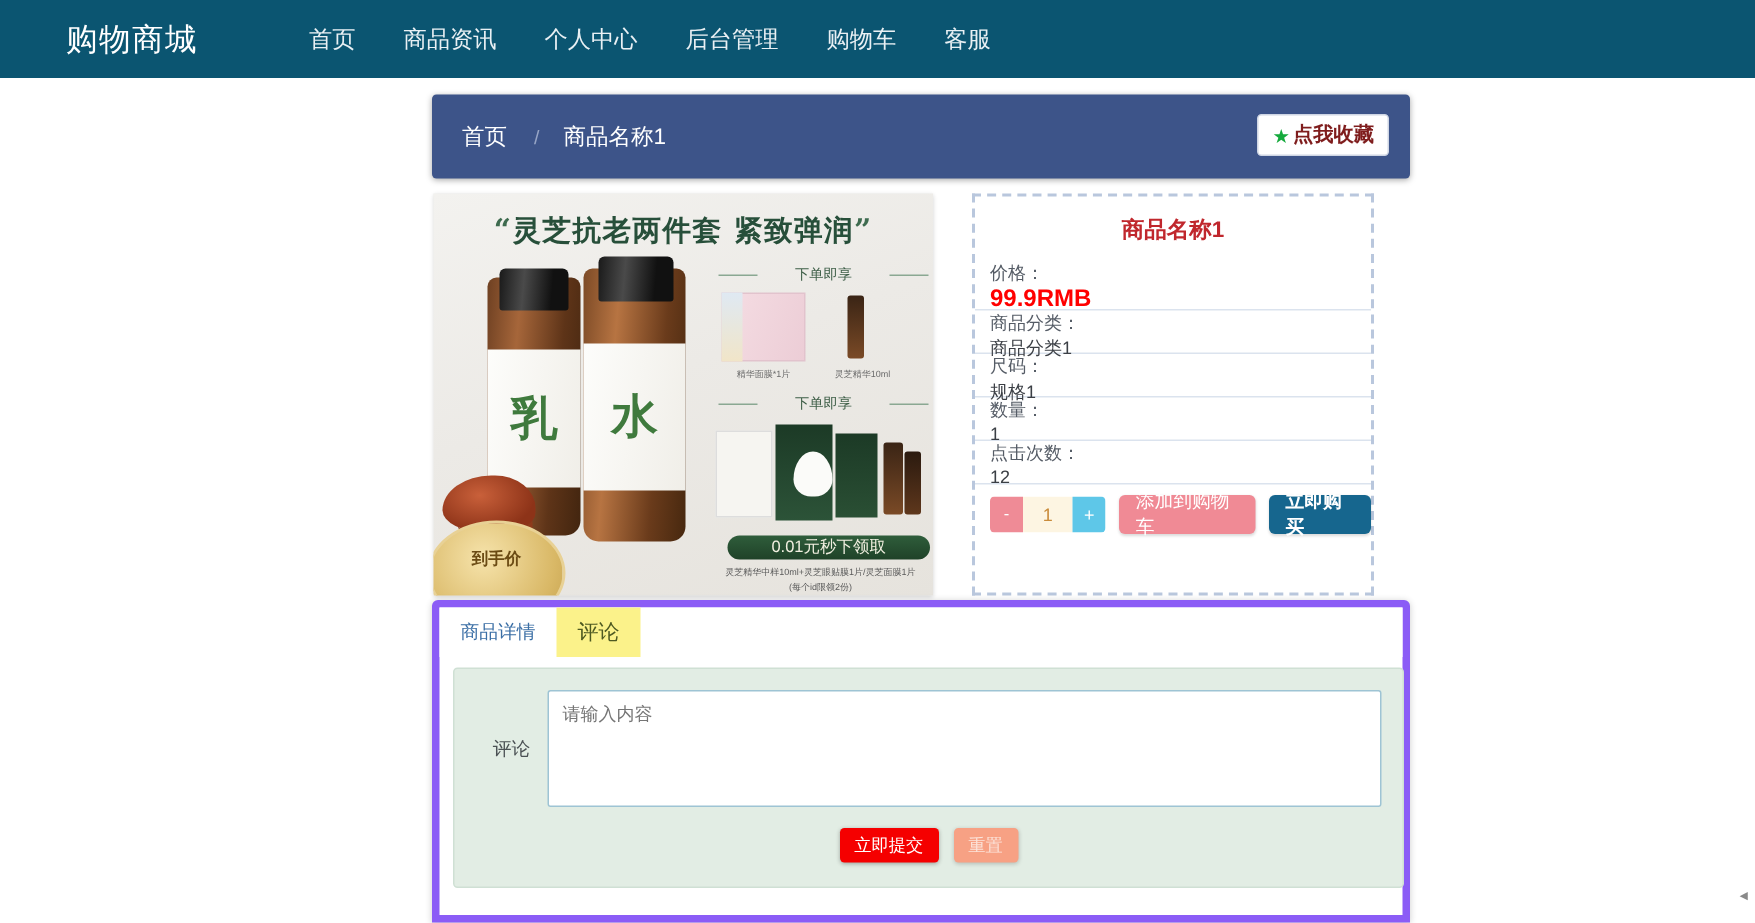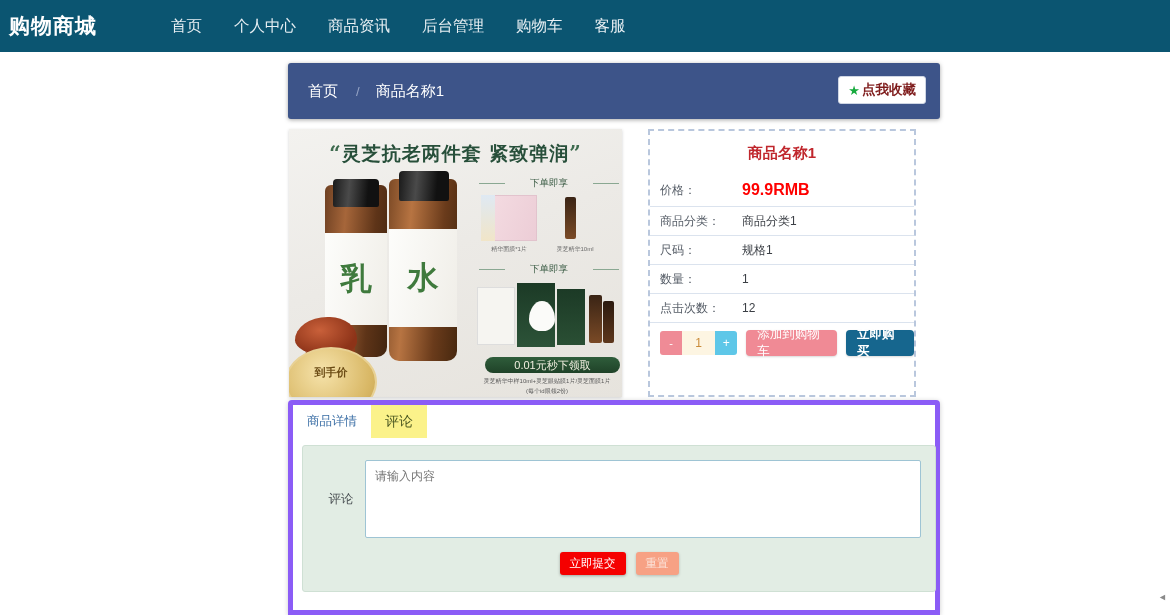--- a/index.html
+++ b/index.html
@@ -14,22 +14,22 @@
   
   #navbar {
     position: absolute; top: 0; left: 0;
     width: 1170px; height: 52px;
     background: #0b5571;
     display: flex; align-items: center;
   }
   #brand {
     color: #ffffff;
     font-size: 21px;
-    font-weight: bold;
-    margin-left: 9px;
+    font-weight: normal;
+    margin-left: 44px;
     letter-spacing: 1px;
     white-space: nowrap;
   }
   #navlinks {
     display: flex; align-items: stretch;
     height: 52px;
     margin-left: 58px;
   }
   .navlink {
     position: relative;
@@ -177,26 +177,27 @@
     background: #ffffff;
   }
   #info-title {
     text-align: center;
     color: #c0272d;
     font-size: 15px;
     font-weight: bold;
     padding: 13px 0 11px;
   }
   .row {
-    display: flex; align-items: center;
+    display: flex; 
     height: 29px;
     border-top: 1px solid #dbe3ee;
     padding-left: 10px;
     font-size: 12px;
     color: #555c66;
+    flex-direction: column;
   }
   .row .rk { width: 82px; color:#555c66; }
   .row .rv { color:#3b3f45; }
   #price-row { border-top: none; height: 32px; }
   #price-row .rv {
     color: #ff0000; font-weight: bold; font-size: 16px;
     font-family: "Liberation Sans", sans-serif;
   }
   #buy-row {
     display:flex; align-items:center; gap: 9px;
@@ -288,22 +289,22 @@
     color:#8a8a8a; font-size: 9px; line-height:1;
   }
 </style>
 </head>
 <body>
 
 <div id="navbar">
   <div id="brand">购物商城</div>
   <div id="navlinks">
     <div class="navlink">首页</div>
+    <div class="navlink">商品资讯</div>
     <div class="navlink">个人中心</div>
-    <div class="navlink">商品资讯</div>
     <div class="navlink">后台管理</div>
     <div class="navlink">购物车</div>
     <div class="navlink">客服</div>
   </div>
 </div>
 
 <div id="page">
 
   <div id="crumb-wrap">
     <div id="crumb">

